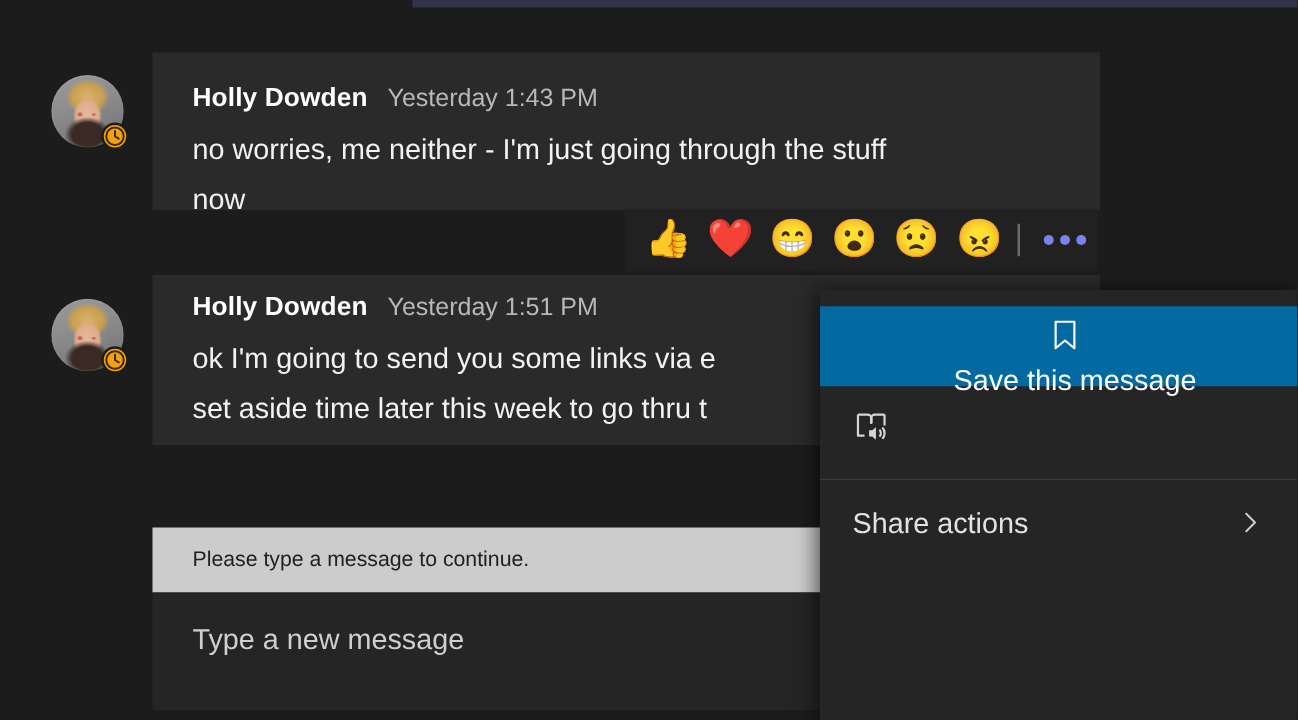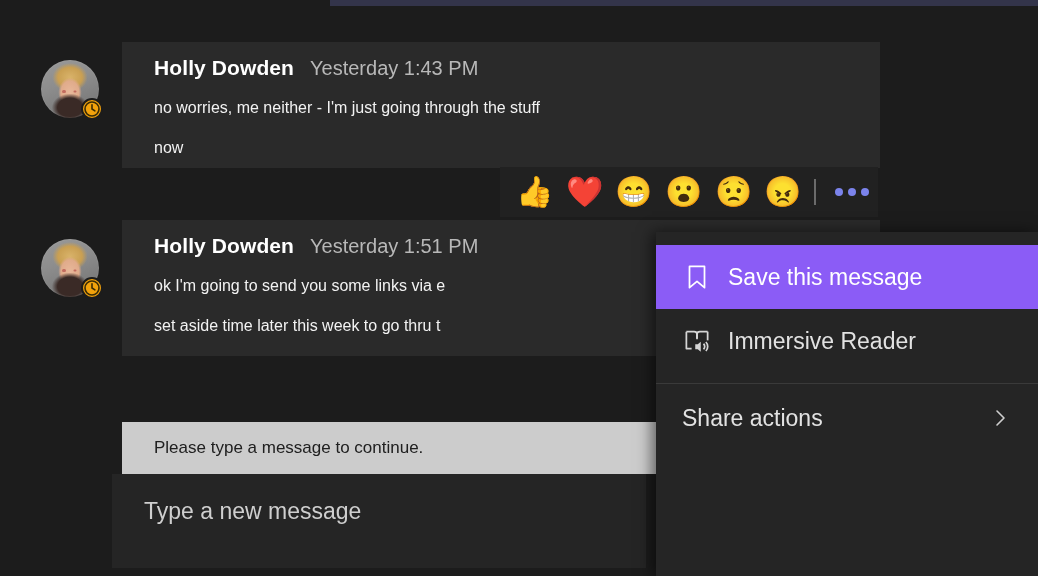--- a/index.html
+++ b/index.html
@@ -85,21 +85,21 @@
     color: #ffffff;
     letter-spacing: 0.1px;
   }
   .timestamp {
     font-size: 20px;
     color: #b8b8b8;
     margin-left: 16px;
   }
   .body-text {
     display: block;
-    font-size: 16px;
+    font-size: 23px;
     color: #f2f2f2;
     line-height: 40px;
     white-space: pre-wrap;
   }
 
   
   .reaction-bar {
     position: absolute;
     left: 500px;
     top: 167px;
@@ -156,21 +156,21 @@
     align-items: center;
     padding-left: 32px;
     box-sizing: border-box;
     font-size: 17px;
     color: #202020;
   }
 
   
   .compose {
     position: absolute;
-    left: 112px;
+    left: 122px;
     top: 474px;
     width: 534px;
     height: 94px;
     background: #252525;
     box-sizing: border-box;
     padding: 24px 0 0 32px;
   }
   .compose-placeholder {
     font-size: 23px;
     color: #cfcfcf;
@@ -190,21 +190,22 @@
   }
   .menu-item {
     height: 64px;
     display: flex;
     align-items: center;
     padding-left: 26px;
     box-sizing: border-box;
     cursor: pointer;
   }
   .menu-item.highlighted {
-    background: #8b5cf6;
+    background: #0369a1;
+    flex-direction: column;
   }
   .menu-icon {
     width: 46px;
     flex: 0 0 46px;
     display: flex;
     align-items: center;
     color: #d6d6d6;
   }
   .menu-item.highlighted .menu-icon { color: #ffffff; }
   .menu-icon svg { display: block; }
@@ -250,21 +251,21 @@
 <div class="avatar" style="left:41px; top:60px;">
   <div class="avatar-photo"></div>
   <div class="status-badge">
     <svg width="18" height="18" viewBox="0 0 18 18" aria-hidden="true">
       <circle cx="9" cy="9" r="7" fill="none" stroke="#3a2c05" stroke-width="1.6"></circle>
       <path d="M9 4.8 V9 L11.9 10.9" fill="none" stroke="#3a2c05" stroke-width="1.6" stroke-linecap="round"></path>
     </svg>
   </div>
 </div>
 
-<div class="bubble" style="left:122px; top:42px; width:758px; height:126px; padding:14px 0 0 32px;">
+<div class="bubble" style="left:122px; top:42px; width:758px; height:126px; padding:25px 0 0 32px;">
   <span class="meta-line">
     <span class="sender">Holly Dowden</span><span class="timestamp">Yesterday 1:43 PM</span>
   </span>
   <span class="body-text" style="margin-top:8px;">no worries, me neither - I'm just going through the stuff
 now</span>
 </div>
 
 <div class="reaction-bar">
   <div class="reaction">👍</div>
   <div class="reaction">❤️</div>
@@ -325,21 +326,20 @@
         <path d="M3.5 4.5h6.2c1.3 0 2.3.9 2.3 2v3.2"></path>
         <path d="M20.5 4.5h-6.2c-1.3 0-2.3.9-2.3 2v3.2"></path>
         <path d="M3.5 4.5v13.5h4.2"></path>
         <path d="M20.5 4.5v7"></path>
         <path d="M12 6.5v4"></path>
         <path d="M12.6 14.6 15 12.6v8l-2.4-2h-2v-4z" fill="currentColor" stroke="none"></path>
         <path d="M17.2 14.2a3 3 0 0 1 0 4.4"></path>
         <path d="M19.1 12.8a5.2 5.2 0 0 1 0 7.2"></path>
       </svg>
     </span>
-    <span class="menu-label">Immersive Reader</span>
   </div>
 
   <div class="menu-divider"></div>
 
   <div class="menu-item submenu">
     <span class="menu-label">Share actions</span>
     <span class="chevron">
       <svg width="24" height="24" viewBox="0 0 24 24" fill="none" stroke="currentColor" stroke-width="1.6" stroke-linecap="round" stroke-linejoin="round" aria-hidden="true">
         <path d="M9 5 16 12 9 19"></path>
       </svg>

